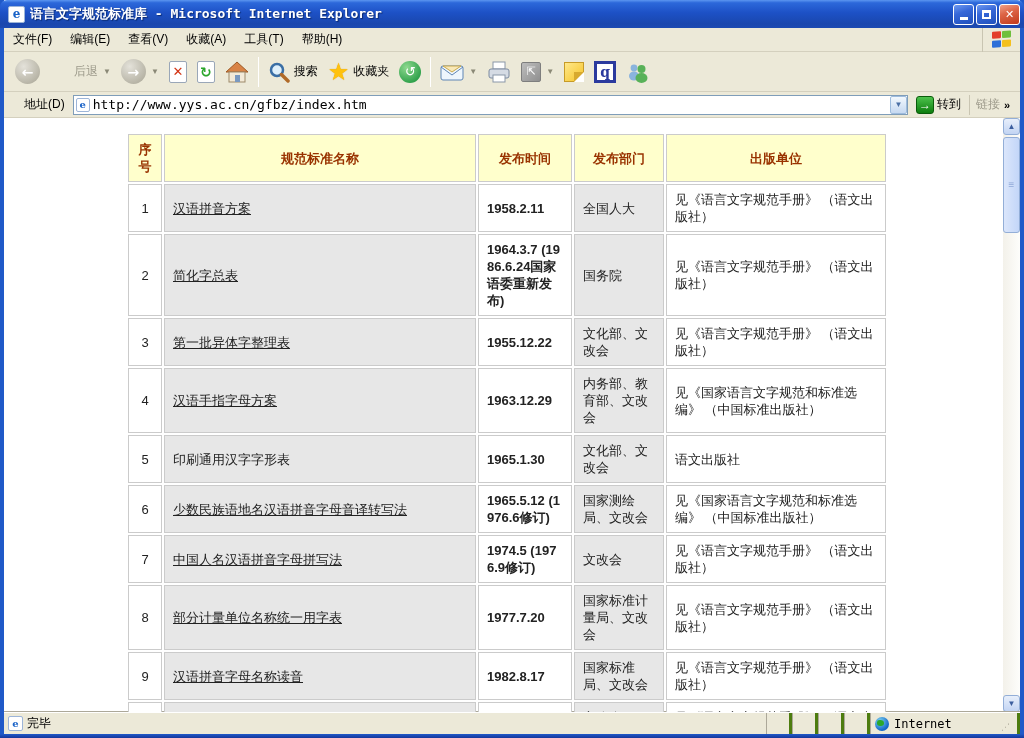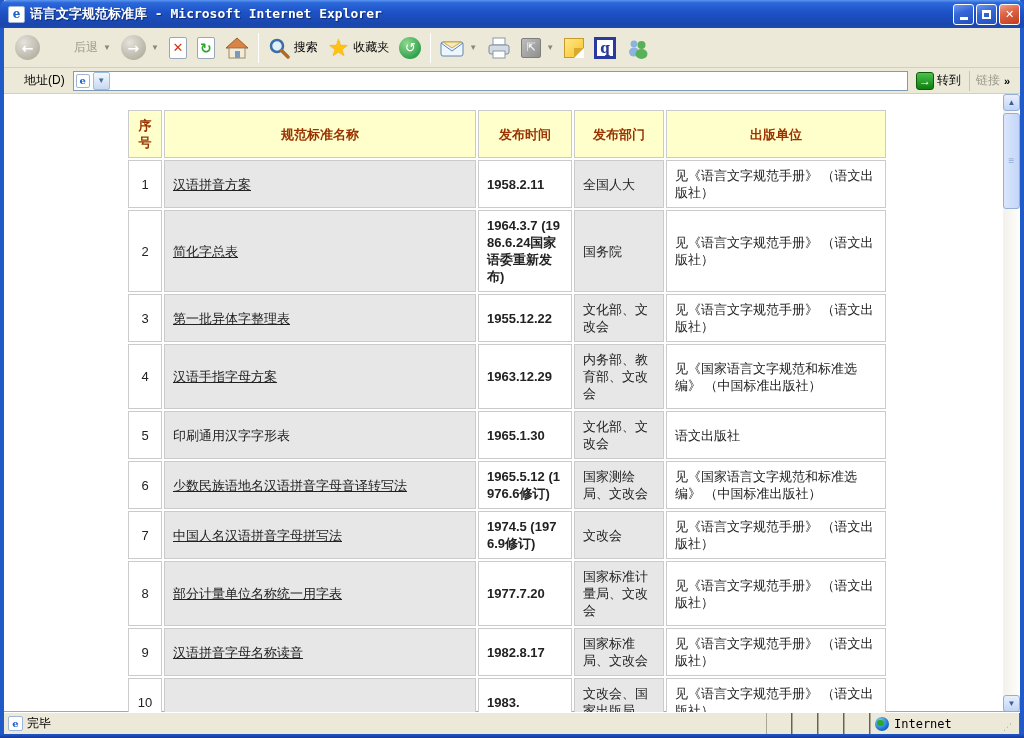--- a/index.html
+++ b/index.html
@@ -95,21 +95,21 @@
     border-radius:3px; position:relative; }
   .sb-thumb::after { content:"≡"; position:absolute; top:50%; left:50%; transform:translate(-50%,-55%);
     color:#8fa8d8; font-size:10px; }
   .sb-track { flex:1; }
 
   
   .statusbar { height:22px; flex:0 0 22px; background:#ece9d8; border-top:1px solid #fff;
     box-shadow:0 -1px 0 #aca899; display:flex; align-items:stretch; font-size:12px; }
   .sb-pane { display:flex; align-items:center; padding:0 4px; }
   .sb-msg { flex:1; gap:4px; }
-  .sb-div { border-left:1px solid #aca899; border-right:1px solid #4d7c0f;justify-content:space-between; }
+  .sb-div { border-left:1px solid #aca899; border-right:3px solid #4d7c0f;justify-content:space-between; }
   .sb-small { width:26px; }
   .sb-zone { width:150px; gap:5px; font-family:"DejaVu Sans Mono",monospace; }
   .mini-ie { width:15px; height:15px; background:#fff; border:1px solid #9db5d8; border-radius:2px;
     font:bold 10px "DejaVu Serif",serif; color:#1a63c8; display:flex; align-items:center; justify-content:center; }
   .globe { width:14px; height:14px; border-radius:50%; background:radial-gradient(circle at 35% 30%,#7fd4f0,#1266c8 70%); position:relative; }
   .globe::after { content:""; position:absolute; left:2px; top:3px; width:7px; height:6px;
     background:#2ba82b; border-radius:40% 60% 50% 50%; }
   .grip { align-self:flex-end; margin:0 2px 2px auto; color:#aca899; font-size:9px; letter-spacing:1px; }
   .bottom-edge { height:4px; flex:0 0 4px; background:linear-gradient(180deg,#2059c8,#16379a); margin:0 -4px; }
 </style>
@@ -123,20 +123,37 @@
     <span class="title-text">语言文字规范标准库 - Microsoft Internet Explorer</span>
     <span class="winbtn min">
         <span class="min-glyph"></span>
       </span>
     <span class="winbtn max">
         <span class="max-glyph"></span>
       </span>
     <span class="winbtn close">✕</span>
   </div>
 
+  <div class="menubar band">
+    <span class="menu-item">文件(F)</span>
+    <span class="menu-item">编辑(E)</span>
+    <span class="menu-item">查看(V)</span>
+    <span class="menu-item">收藏(A)</span>
+    <span class="menu-item">工具(T)</span>
+    <span class="menu-item">帮助(H)</span>
+    <span class="menu-spacer"></span>
+    <span class="winlogo-box">
+      <span class="winlogo">
+        <i style="background:#e33e2b"></i>
+          <i style="background:#6fbf3c"></i>
+        <i style="background:#2d6fd8"></i>
+          <i style="background:#f4c01e"></i>
+      </span>
+    </span>
+  </div>
 
   <div class="toolbar band">
     <span class="tbtn">
       <span class="circle-btn circle-disabled">←</span>
       <span class="lbl-disabled">后退</span>
       <span class="dd">▼</span>
     </span>
     <span class="tbtn">
       <span class="circle-btn circle-disabled">→</span>
       <span class="dd">▼</span>
@@ -206,20 +223,21 @@
         <circle cx="15.5" cy="8" r="4" fill="#58b158"></circle>
         <ellipse cx="15.5" cy="17" rx="6" ry="5" fill="#58b158"></ellipse>
       </svg>
     </span>
   </div>
 
   <div class="addressbar band">
     <span class="addr-label">地址(D)</span>
     <span class="addr-field">
       <span class="addr-ico">e</span>
+      <input class="addr-input" type="text" value="http://www.yys.ac.cn/gfbz/index.htm" style="">
       <span class="addr-drop">▼</span>
     </span>
     <span class="go-btn">
       <span class="go-ico">→</span>
       <span>转到</span>
     </span>
     <span class="links">
       <span>链接</span>
       <b>»</b>
     </span>

